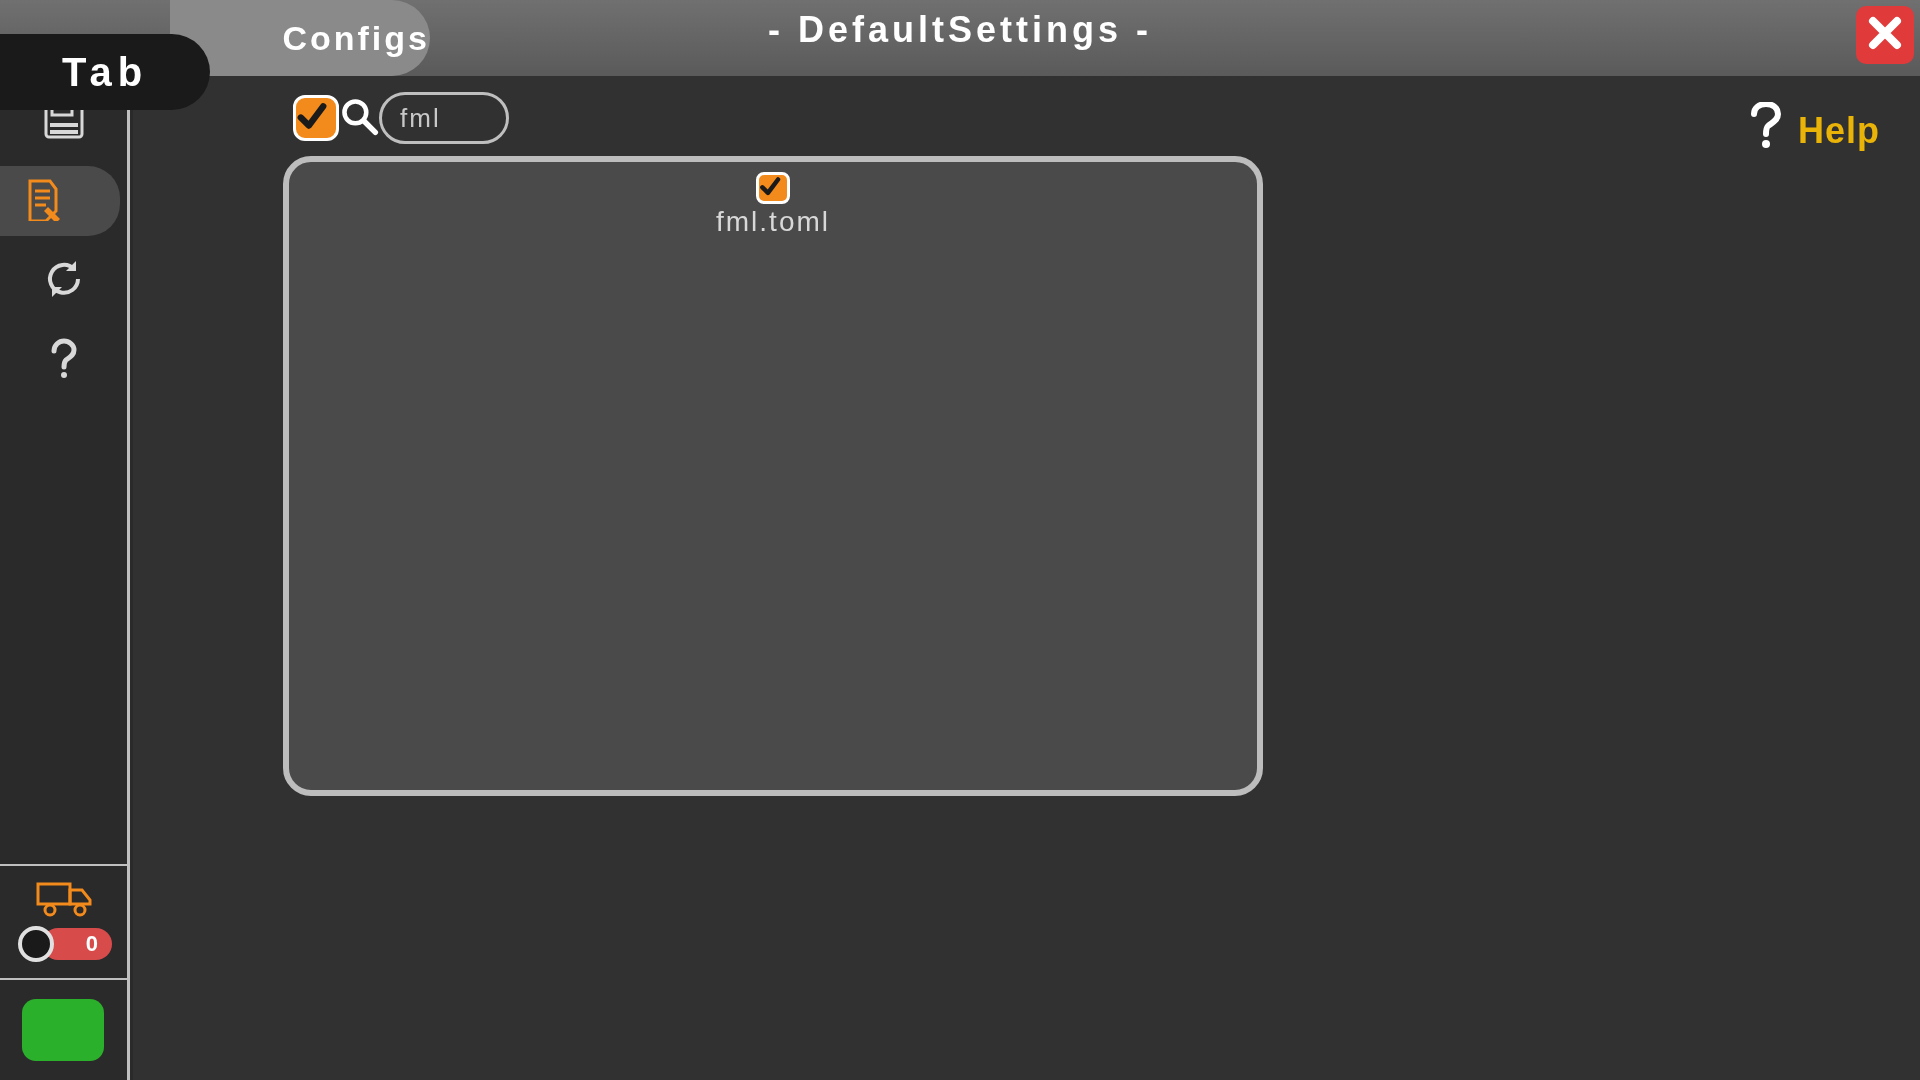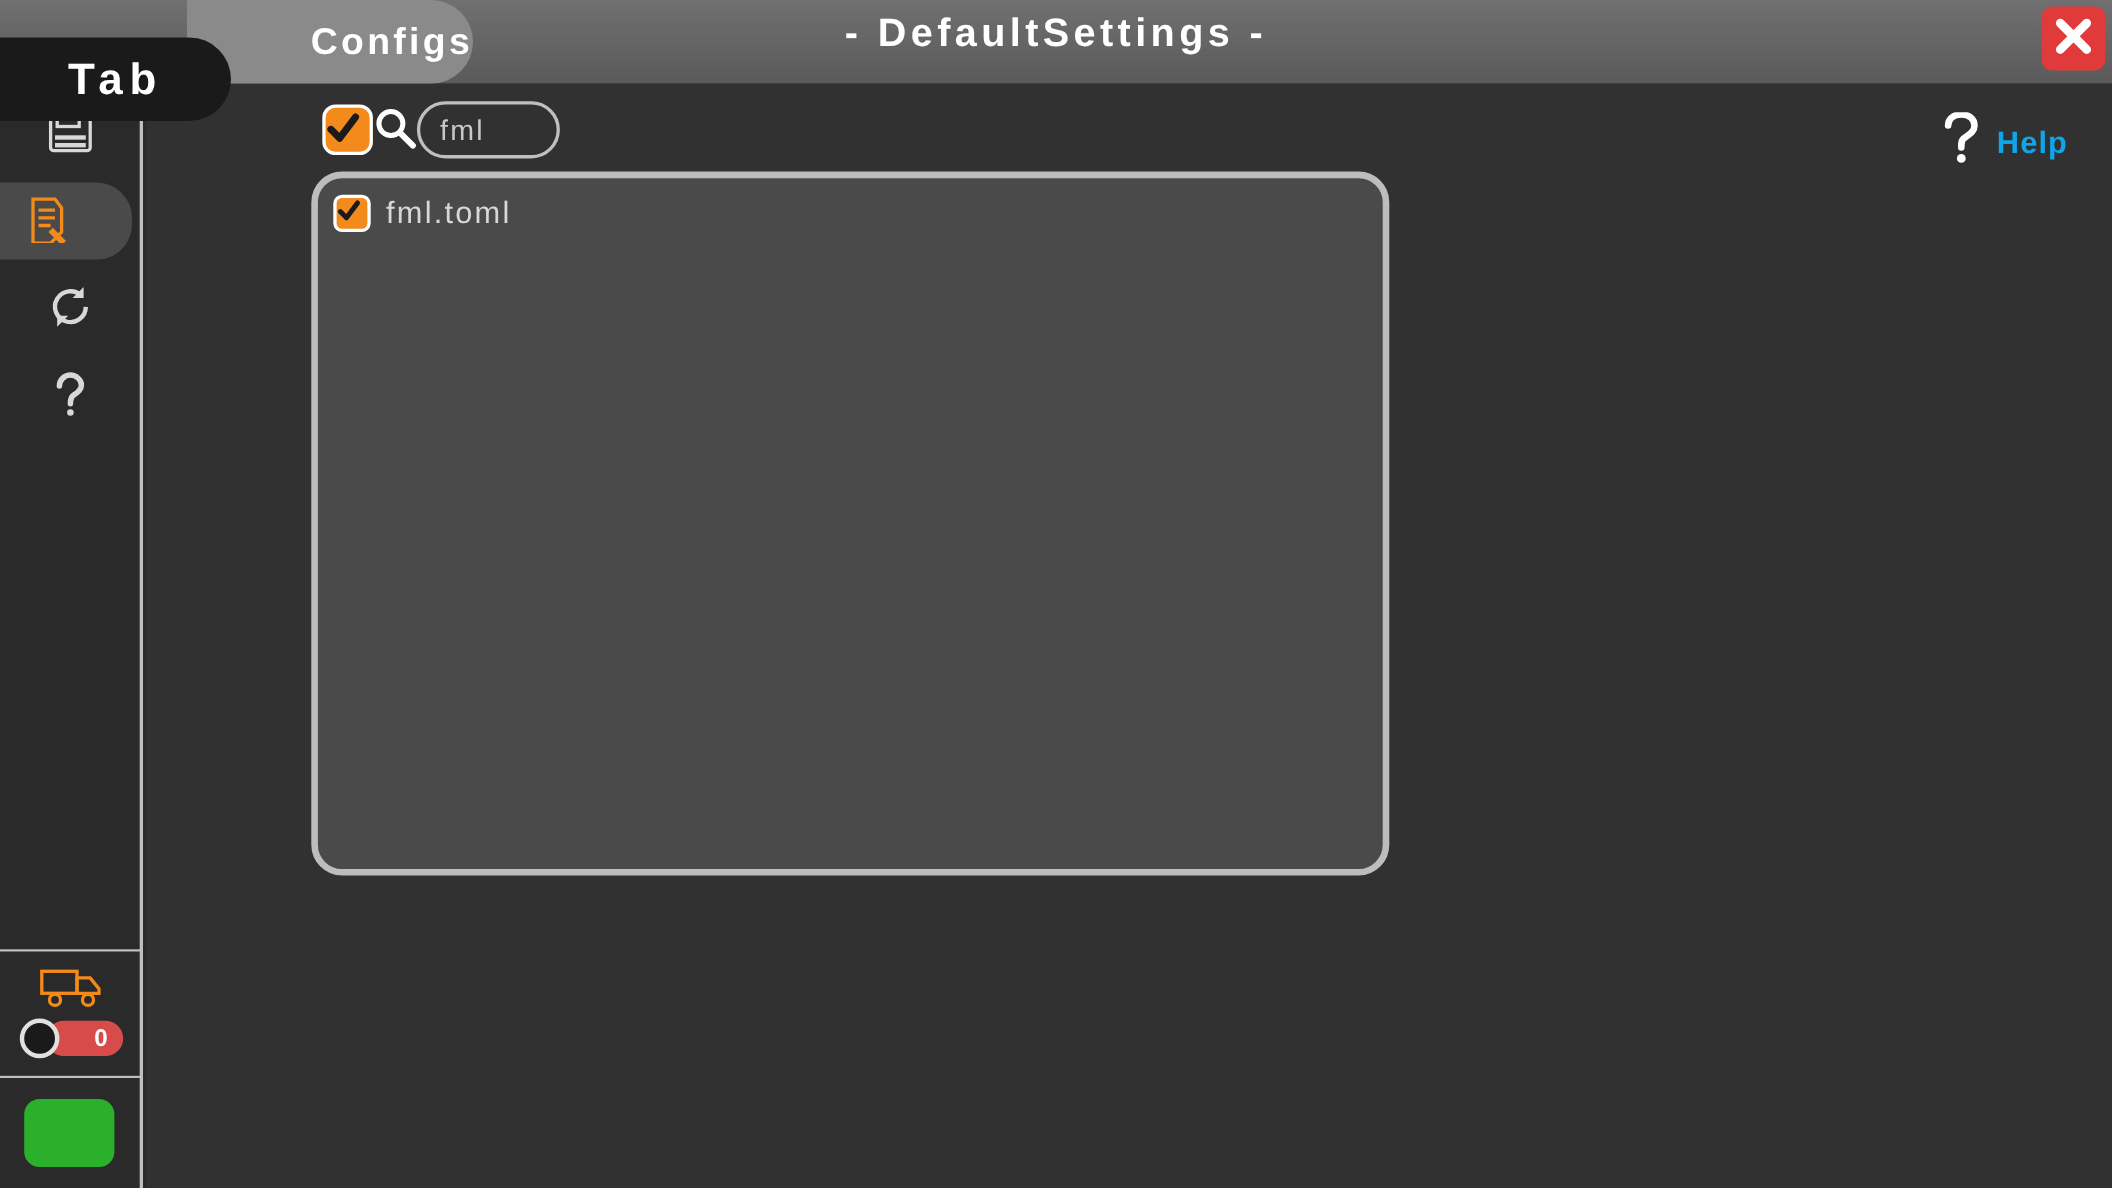--- a/index.html
+++ b/index.html
@@ -214,41 +214,42 @@
   .help-block {
     position: absolute;
     right: 40px; top: 26px;
     display: flex;
     align-items: center;
     gap: 14px;
     cursor: pointer;
   }
   .help-block svg { width: 36px; height: 48px; }
   .help-block span {
-    color: #0ea5e9;
-    font-weight: bold;
-    font-size: 28px;
+    color: #eab308;
+    font-weight: bold;
+    font-size: 36px;
     letter-spacing: 1px;
   }
 
   .listbox {
     position: absolute;
     left: 150px; top: 80px;
     width: 980px; height: 640px;
     border: 6px solid #bdbdbd;
     border-radius: 28px;
     background: #4a4a4a;
     padding: 10px 14px;
   }
   .list-row {
     display: flex;
     align-items: center;
-    gap: 14px;
+    gap: 2px;
     height: 44px;
     cursor: pointer;
+    flex-direction: column;
   }
   .check-small {
     width: 34px; height: 34px;
     background: #f28a1c;
     border-radius: 8px;
     border: 3px solid #fff;
     display: flex;
     align-items: center;
     justify-content: center;
   }

